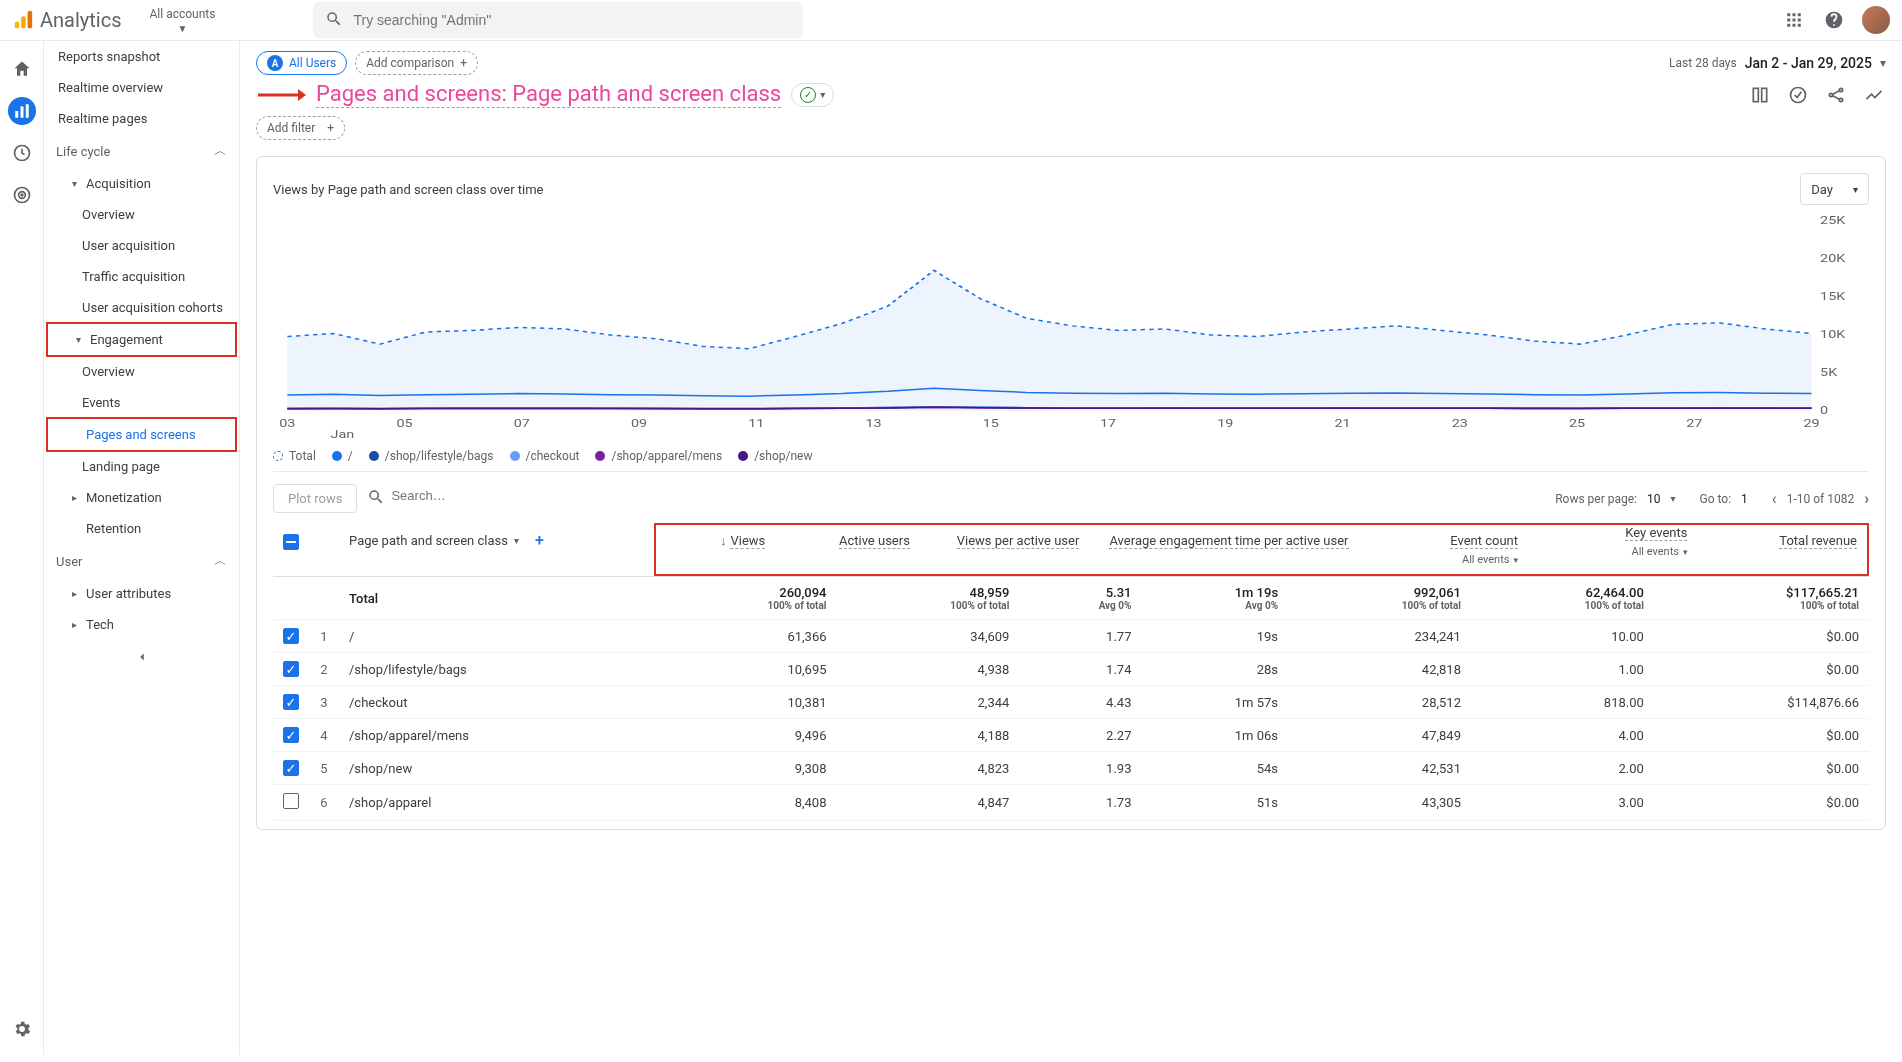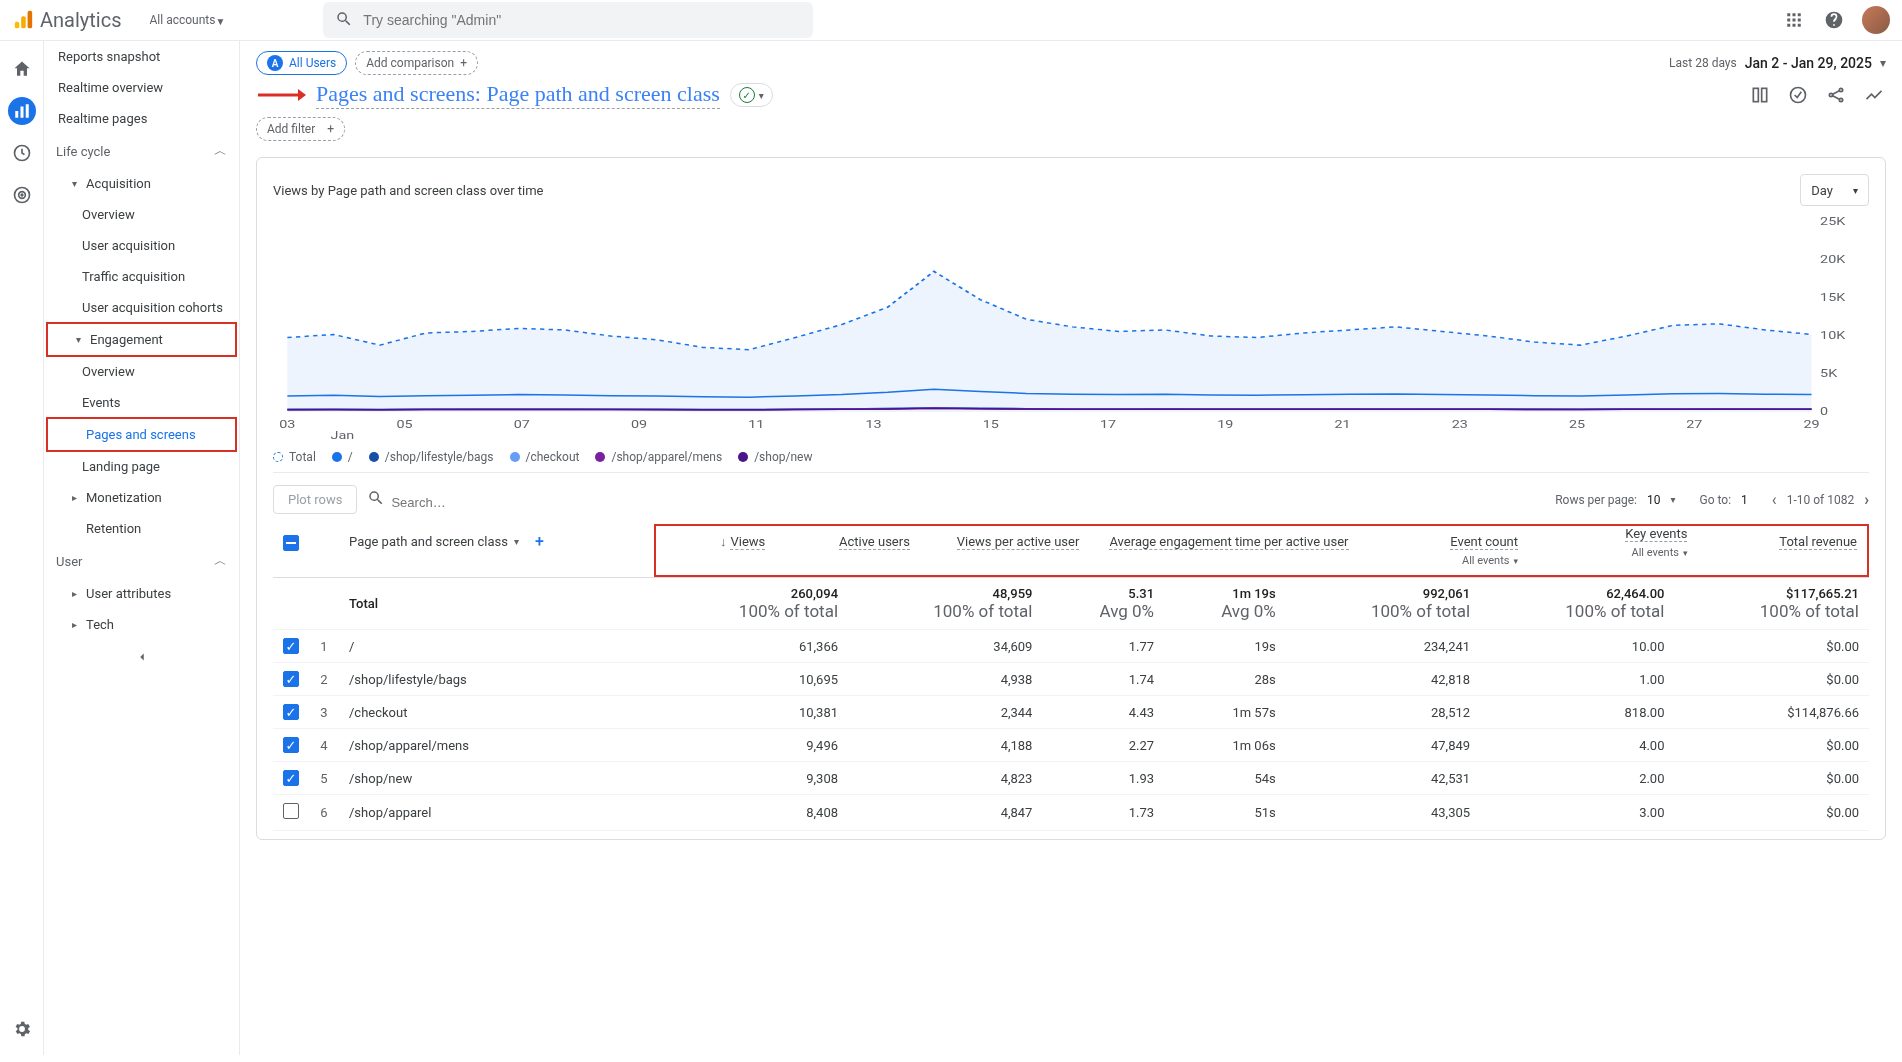--- a/index.html
+++ b/index.html
@@ -1,21 +1,21 @@
 <!DOCTYPE html>
 <html><head>
 <meta charset="utf-8">
 <style>
 * { box-sizing: border-box; margin: 0; padding: 0; }
 body { font-family: "Google Sans", Roboto, Arial, sans-serif; font-size: 13px; color: #3c4043; background: #fff; overflow: hidden; }
 .topbar { height: 41px; border-bottom: 1px solid #e8eaed; display: flex; align-items: center; padding: 0 12px; gap: 8px; }
 .logo { display: flex; align-items: center; gap: 6px; }
 .logo-mark { width: 22px; height: 22px; position: relative; }
 .logo-text { font-size: 20px; color: #5f6368; }
-.accounts-btn { display: flex; flex-direction: row; align-items: center; justify-content: center; padding: 4px 10px; margin-left: 10px; cursor: pointer; font-size: 12px; color: #5f6368; border-radius:4px;}
+.accounts-btn { display: flex; flex-direction: column; align-items: center; justify-content: center; padding: 4px 10px; margin-left: 10px; cursor: pointer; font-size: 12px; color: #5f6368; border-radius:4px;}
 .accounts-btn .caret { font-size: 10px; margin-top:2px;}
 .search-bar { margin-left: 80px; display: flex; align-items: center; background: #f1f3f4; height: 36px; border-radius: 6px; padding: 0 12px; width: 490px; color: #5f6368; }
 .search-bar input { border: none; background: transparent; outline: none; padding-left: 10px; width: 100%; font-size: 14px; color:#5f6368;}
 .topbar-right { margin-left: auto; display: flex; align-items: center; gap: 16px; }
 .topbar-right .icon { color:#5f6368; cursor:pointer; width:24px; height:24px; display:flex; align-items:center; justify-content:center; border-radius:50%;}
 .avatar { width: 28px; height: 28px; border-radius: 50%; background: linear-gradient(135deg,#c77a5a,#8a5a44); }
 
 .app { display: flex; height: calc(100vh - 48px); }
 .rail { width: 44px; border-right: 1px solid #e8eaed; display: flex; flex-direction: column; align-items: center; padding-top: 14px; gap: 14px; }
 .rail .rail-icon { width: 28px; height: 28px; display:flex; align-items:center; justify-content:center; border-radius:50%; color:#5f6368; cursor:pointer;}
@@ -36,56 +36,56 @@
 .main { flex:1; overflow:auto; padding: 10px 16px; background:#fff;}
 .segment-row { display:flex; align-items:center; gap:8px; margin-bottom:6px;}
 .segment-chip { display:flex; align-items:center; gap:6px; border:1px solid #1a73e8; border-radius:14px; height:24px; padding:0 10px; font-size:12px; color:#1a73e8;}
 .segment-chip .dotA{ width:16px; height:16px; border-radius:50%; background:#1a73e8; color:#fff; display:flex; align-items:center; justify-content:center; font-size:10px; font-weight:600;}
 .add-comp { display:flex; align-items:center; gap:6px; border:1px dashed #9aa0a6; border-radius:14px; height:24px; padding:0 10px; font-size:12px; color:#5f6368; cursor:pointer;}
 .date-picker { margin-left:auto; display:flex; align-items:center; gap:8px; color:#5f6368; font-size:12px; cursor:pointer;}
 .date-picker .range { color:#202124; font-weight:500; font-size:14px;}
 
 .title-row { display:flex; align-items:center; gap:10px; margin-top:4px;}
 .red-arrow { width:50px; display:flex; align-items:center; justify-content:flex-end;}
-.page-title { font-size:22px; color:#3b82f6; border-bottom:1px dashed #9aa0a6; padding-bottom:1px;font-family:Liberation Serif, serif;}
+.page-title { font-size:22px; color:#ec4899; border-bottom:1px dashed #9aa0a6; padding-bottom:1px;}
 .title-badge { display:flex; align-items:center; gap:4px; border:1px solid #dadce0; height:24px; padding:0 8px; border-radius:14px; cursor:pointer;}
 .title-badge .check { width:16px; height:16px; border-radius:50%; border:1.5px solid #188038; display:flex; align-items:center; justify-content:center; color:#188038; font-size:10px;}
 .title-icons { margin-left:auto; display:flex; gap:14px; color:#5f6368;}
 .title-icons .ticon { cursor:pointer; width:24px; height:24px; display:flex; align-items:center; justify-content:center;}
 .add-filter { margin-top:8px; display:inline-flex; align-items:center; gap:12px; border:1px dashed #9aa0a6; border-radius:14px; height:24px; padding:0 10px; font-size:12px; color:#5f6368; cursor:pointer;}
 
 .card { border:1px solid #dadce0; border-radius:6px; margin-top:16px; padding:16px 16px 8px 16px; background:#fff;}
 .card-header { display:flex; align-items:center; justify-content:space-between; margin-bottom:6px;}
 .chart-title { font-size:13px; color:#3c4043; }
 .day-select { border:1px solid #dadce0; height:32px; border-radius:4px; display:flex; align-items:center; padding:0 10px; gap:20px; font-size:13px; cursor:pointer;}
 .chart-svg { width:100%; height:230px; display:block;}
 .chart-legend { display:flex; gap:16px; align-items:center; margin-top:8px; font-size:12px; color:#5f6368; flex-wrap:wrap;}
 .leg-item { display:flex; align-items:center; gap:6px;}
 .leg-dot { width:10px; height:10px; border-radius:50%;}
 .leg-dot.dashed-total { background:transparent; border:1.5px dashed #1a73e8;}
 
 .table-controls { display:flex; align-items:center; gap:10px; padding:12px 0 8px 0; border-top:1px solid #e8eaed; margin-top:8px;}
 .plot-rows-btn { border:1px solid #dadce0; color:#9aa0a6; padding:6px 14px; border-radius:4px; font-size:13px; cursor:default;}
-.table-search { display:flex; align-items:flex-end; gap:6px; color:#5f6368; flex:1;}
+.table-search { display:flex; align-items:flex-start; gap:6px; color:#5f6368; flex:1;}
 .table-search input { border:none; outline:none; font-size:13px; width:200px;}
 .pager-controls { display:flex; align-items:center; gap:10px; font-size:12px; color:#5f6368;}
 .pager-controls .pg-val { color:#202124;}
 
 .red-columns-box { border:2px solid #d93025; margin-top:2px;}
 
 table.data { width:100%; border-collapse:collapse; font-size:13px;}
 table.data th, table.data td { text-align:right; padding:8px 10px; border-bottom:1px solid #f1f3f4; white-space:nowrap;}
 table.data th:nth-child(1), table.data td:nth-child(1) { width:30px; text-align:center;}
 table.data th:nth-child(2), table.data td:nth-child(2) { width:30px; text-align:center;}
 table.data th:nth-child(3), table.data td:nth-child(3) { text-align:left;}
 table.data thead th { font-weight:400; color:#3c4043; vertical-align:top; border-bottom:1px solid #dadce0; padding-top:10px; padding-bottom:10px;}
 .col-head-underlined{ border-bottom:1px dashed #9aa0a6; display:inline-block;}
 .sub-head { font-size:11px; color:#5f6368; margin-top:4px; display:flex; align-items:center; justify-content:flex-end; gap:4px;}
 .total-row td { color:#202124; font-weight:500;}
-.total-row .sub { font-weight:400; font-size:17px; color:#5f6368;}
+.total-row .sub { font-weight:700; font-size:10px; color:#5f6368;}
 .chk { width:16px; height:16px; border:1.5px solid #5f6368; border-radius:2px; display:inline-flex; align-items:center; justify-content:center; cursor:pointer;}
 .chk.checked { background:#1a73e8; border-color:#1a73e8; color:#fff;}
 .chk.indeterminate { background:#1a73e8; border-color:#1a73e8;}
 .chk.indeterminate::after { content:""; width:10px; height:2px; background:#fff;}
 .dim-picker { display:flex; align-items:center; gap:6px;}
 .sort-arr{color:#5f6368; margin-right:4px;}
 
 </style>
 </head>
 <body>

